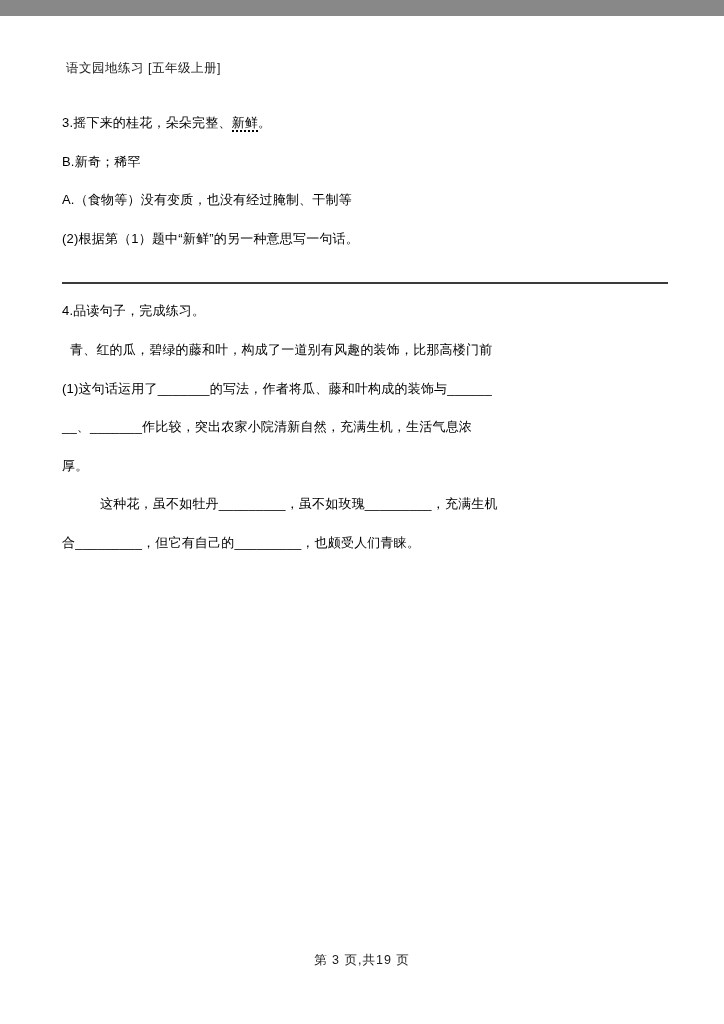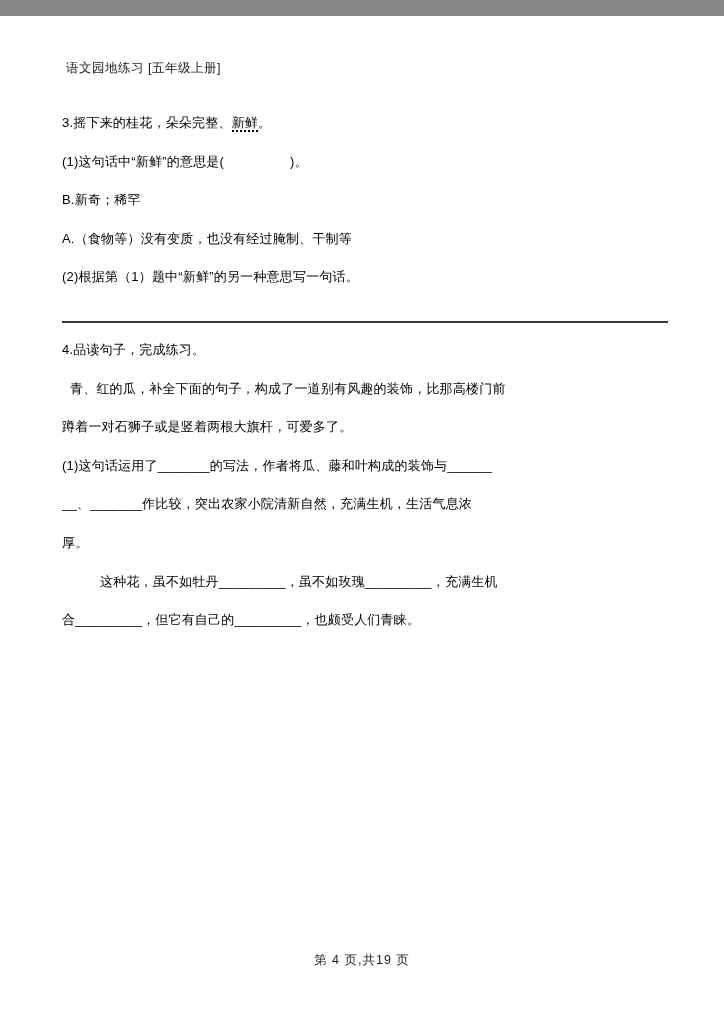--- a/index.html
+++ b/index.html
@@ -61,44 +61,42 @@
 <div class="page">
 
   <div class="doc-header">语文园地练习 [五年级上册]</div>
 
   <div class="content">
 
     <div class="line">
       <span>3.摇下来的桂花，朵朵完整、</span><span class="em-dotted">新鲜</span><span>。</span>
     </div>
 
-    <div class="line">(1)这句话中“新鲜”的意思是(　　　　　)。</div>
 
     <div class="line">B.新奇；稀罕</div>
 
     <div class="line">A.（食物等）没有变质，也没有经过腌制、干制等</div>
 
     <div class="line">(2)根据第（1）题中“新鲜”的另一种意思写一句话。</div>
 
     <div class="answer-rule"></div>
 
     <div class="line">4.品读句子，完成练习。</div>
 
-    <div class="line indent-small">青、红的瓜，补全下面的句子，构成了一道别有风趣的装饰，比那高楼门前</div>
+    <div class="line indent-small">青、红的瓜，碧绿的藤和叶，构成了一道别有风趣的装饰，比那高楼门前</div>
 
-    <div class="line">蹲着一对石狮子或是竖着两根大旗杆，可爱多了。</div>
 
     <div class="line">(1)这句话运用了_______的写法，作者将瓜、藤和叶构成的装饰与______</div>
 
     <div class="line">__、_______作比较，突出农家小院清新自然，充满生机，生活气息浓</div>
 
     <div class="line">厚。</div>
 
 
     <div class="line indent-2char">这种花，虽不如牡丹_________，虽不如玫瑰_________，充满生机</div>
 
     <div class="line">合_________，但它有自己的_________，也颇受人们青睐。</div>
 
   </div>
 
-  <div class="doc-footer">第 4 页,共19 页</div>
+  <div class="doc-footer">第 3 页,共19 页</div>
 
 </div>
 
 </body></html>

